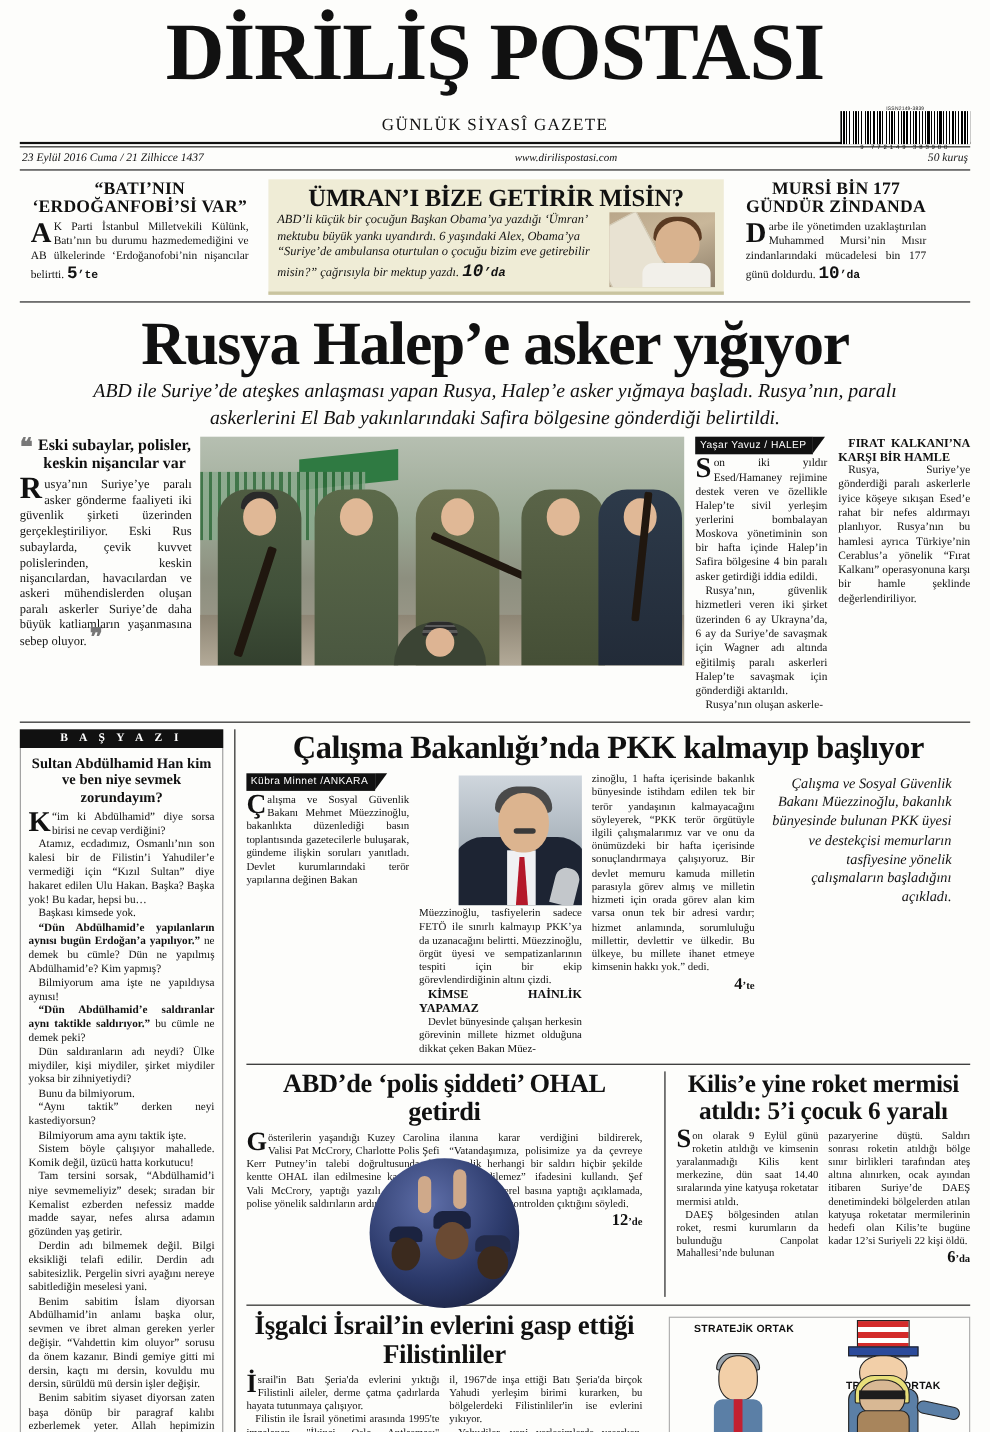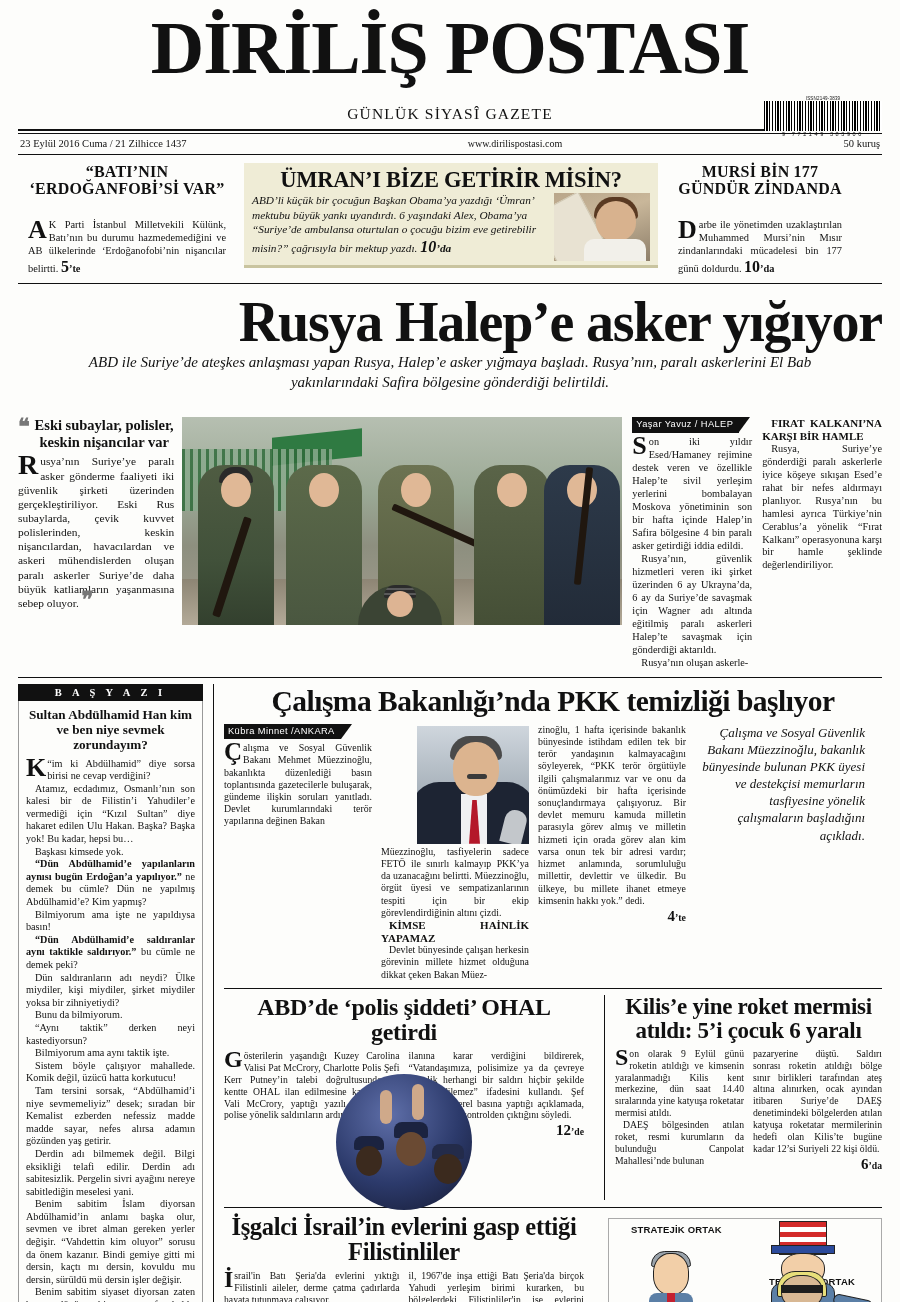--- a/index.html
+++ b/index.html
@@ -43,42 +43,42 @@
       #000 5px,#000 6px,#fff 6px,#fff 8px,
       #000 8px,#000 9px,#fff 9px,#fff 11px);
   }
   .barcode-num { font-size:5.5px; letter-spacing:2.6px; font-family:"Liberation Sans",sans-serif; }
 
   .rule-thick { border-top:2.5px solid #111; margin-top:6px; }
   .rule-thin  { border-top:1px solid #111; }
 
   .dateline {
     display:flex; justify-content:space-between; align-items:flex-end;
-    font-size:10.5px; padding:4px 2px 5px 2px;
+    font-size:10.5px; padding:4px 2px 5px 2px;font-style:italic;
   }
   .dateline .web { font-size:10px; }
 
   
   .teasers { display:flex; gap:0; padding-top:8px; }
   .teaser-col { padding:0 10px; }
   .t-left  { width:218px; }
   .t-mid   { width:430px; padding:0 8px; }
   .t-right { width:186px; padding-left:12px; }
 
   .t-head {
     text-align:center; font-size:16px; font-weight:bold;
-    line-height:1.12; letter-spacing:0.2px; margin-bottom:20px;
+    line-height:1.12; letter-spacing:0.2px; margin-bottom:2px;
     font-family:"Liberation Serif",serif;
   }
   .t-body { font-size:10.4px; line-height:1.25; text-align:justify; }
   .t-body .dropcap {
     float:left; font-size:26px; line-height:0.78; font-weight:bold;
     padding-right:2px; margin-top:2px;
   }
-  .pgref { font-weight:bold; white-space:nowrap; }
+  .pgref { font-weight:bold; white-space:nowrap;font-family:Liberation Mono, monospace; }
   .pgref .big { font-size:16px; }
 
   .midbox {
     background:#efecd6; padding:6px 8px 4px 8px; position:relative;
     border-bottom:3px solid #c9c49f;
   }
   .midbox h2 {
     margin:0 0 2px 0; font-size:22.5px; font-weight:bold; text-align:center;
     letter-spacing:-0.3px; line-height:1;
   }
@@ -103,27 +103,27 @@
     position:absolute; right:12px; top:4px; width:44px; height:22px;
     border-radius:22px 22px 4px 4px; background:#5a3a22;
   }
   .kid-photo .shirt {
     position:absolute; right:4px; bottom:0; width:62px; height:22px;
     background:#f2f0ea; border-radius:10px 10px 0 0;
   }
 
   
   .main-head {
-    text-align:right; font-weight:bold; font-size:56px; line-height:1.02;
+    text-align:center; font-weight:bold; font-size:56px; line-height:1.02;
     letter-spacing:-1.2px; margin:10px 0 2px 0;
     font-family:"Liberation Serif",serif;
   }
   .main-sub {
-    text-align:center; font-style:italic; font-size:15px; line-height:1.3;
-    padding:0 52px; margin-bottom:25px;
+    text-align:center; font-style:italic; font-size:18px; line-height:1.3;
+    padding:0 52px; margin-bottom:6px;
   }
 
   
   .main-grid { display:flex; gap:0; }
   .ms-left { width:172px; padding-right:8px; }
   .ms-photo { width:440px; }
   .ms-right { width:272px; padding-left:10px; display:flex; gap:10px; }
   .ms-col { flex:1; font-size:10.3px; line-height:1.26; text-align:justify; }
 
   .pull-head {
@@ -507,40 +507,40 @@
 
     <div class="col-editorial">
       <div class="basyazi-bar">B A Ş Y A Z I</div>
       <div class="edit-box">
         <div class="edit-head">Sultan Abdülhamid Han kim ve ben niye sevmek zorundayım?</div>
         <div class="edit-body">
           <p class="noind"><span>“</span><span class="dropcap">K</span><span>im ki Abdülhamid” diye sorsa birisi ne cevap verdiğini?</span></p>
           <p>Atamız, ecdadımız, Osmanlı’nın son kalesi bir de Filistin’i Yahudiler’e vermediği için “Kızıl Sultan” diye hakaret edilen Ulu Hakan. Başka? Başka yok! Bu kadar, hepsi bu…</p>
           <p>Başkası kimsede yok.</p>
           <p><b>“Dün Abdülhamid’e yapılanların aynısı bugün Erdoğan’a yapılıyor.”</b><span> ne demek bu cümle? Dün ne yapılmış Abdülhamid’e? Kim yapmış?</span></p>
-          <p>Bilmiyorum ama işte ne yapıldıysa basın!</p>
+          <p>Bilmiyorum ama işte ne yapıldıysa aynısı!</p>
           <p><b>“Dün Abdülhamid’e saldıranlar aynı taktikle saldırıyor.”</b><span> bu cümle ne demek peki?</span></p>
           <p>Dün saldıranların adı neydi? Ülke miydiler, kişi miydiler, şirket miydiler yoksa bir zihniyetiydi?</p>
           <p>Bunu da bilmiyorum.</p>
           <p>“Aynı taktik” derken neyi kastediyorsun?</p>
           <p>Bilmiyorum ama aynı taktik işte.</p>
           <p>Sistem böyle çalışıyor mahallede. Komik değil, üzücü hatta korkutucu!</p>
           <p>Tam tersini sorsak, “Abdülhamid’i niye sevmemeliyiz” desek; sıradan bir Kemalist ezberden nefessiz madde madde sayar, nefes alırsa adamın gözünden yaş getirir.</p>
           <p>Derdin adı bilmemek değil. Bilgi eksikliği telafi edilir. Derdin adı sabitesizlik. Pergelin sivri ayağını nereye sabitlediğin meselesi yani.</p>
           <p>Benim sabitim İslam diyorsan Abdülhamid’in anlamı başka olur, sevmen ve ibret alman gereken yerler değişir. “Vahdettin kim oluyor” sorusu da önem kazanır. Bindi gemiye gitti mi dersin, kaçtı mı dersin, kovuldu mu dersin, sürüldü mü dersin işler değişir.</p>
           <p>Benim sabitim siyaset diyorsan zaten başa dönüp bir paragraf kalıbı ezberlemek yeter. Allah hepimizin ayağını sabit kılsın inşallah...</p>
         </div>
       </div>
 
     </div>
 
     <div class="col-main2">
 
       <div>
-        <h2 class="pkk-head">Çalışma Bakanlığı’nda PKK temizliği başlıyor</h2>
+        <h2 class="pkk-head">Çalışma Bakanlığı’nda PKK kalmayıp başlıyor</h2>
         <div class="pkk-grid">
           <div class="pkk-c">
             <div class="byline-tag">Kübra Minnet /ANKARA</div>
             <p class="noind"><span class="dropcap">Ç</span><span>alışma ve Sosyal Güvenlik Bakanı Mehmet Müezzinoğlu, bakanlıkta düzenlediği basın toplantısında gazetecilerle buluşarak, gündeme ilişkin soruları yanıtladı. Devlet kurumlarındaki terör yapılarına değinen Bakan</span></p>
           </div>
           <div class="pkk-c">
             <div class="minister-photo">
               <div class="suit"></div>
                 <div class="shirt2"></div>
                 <div class="tie"></div>

